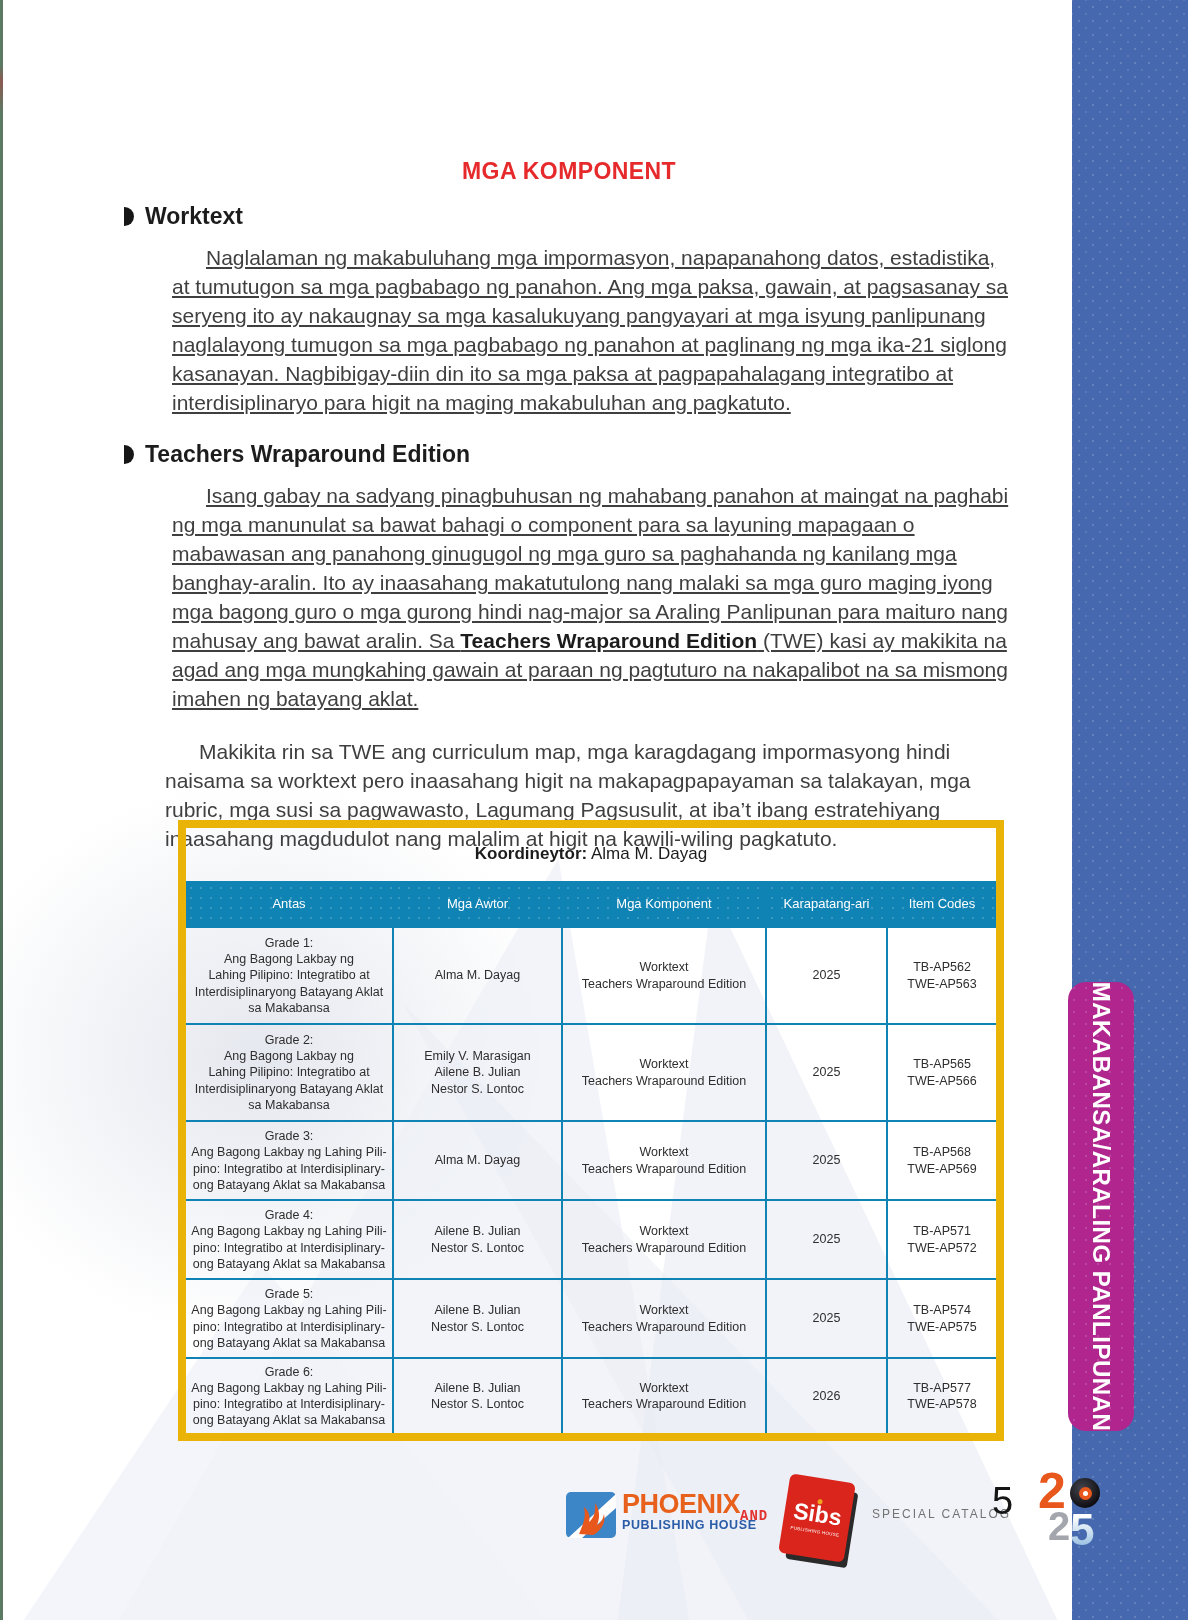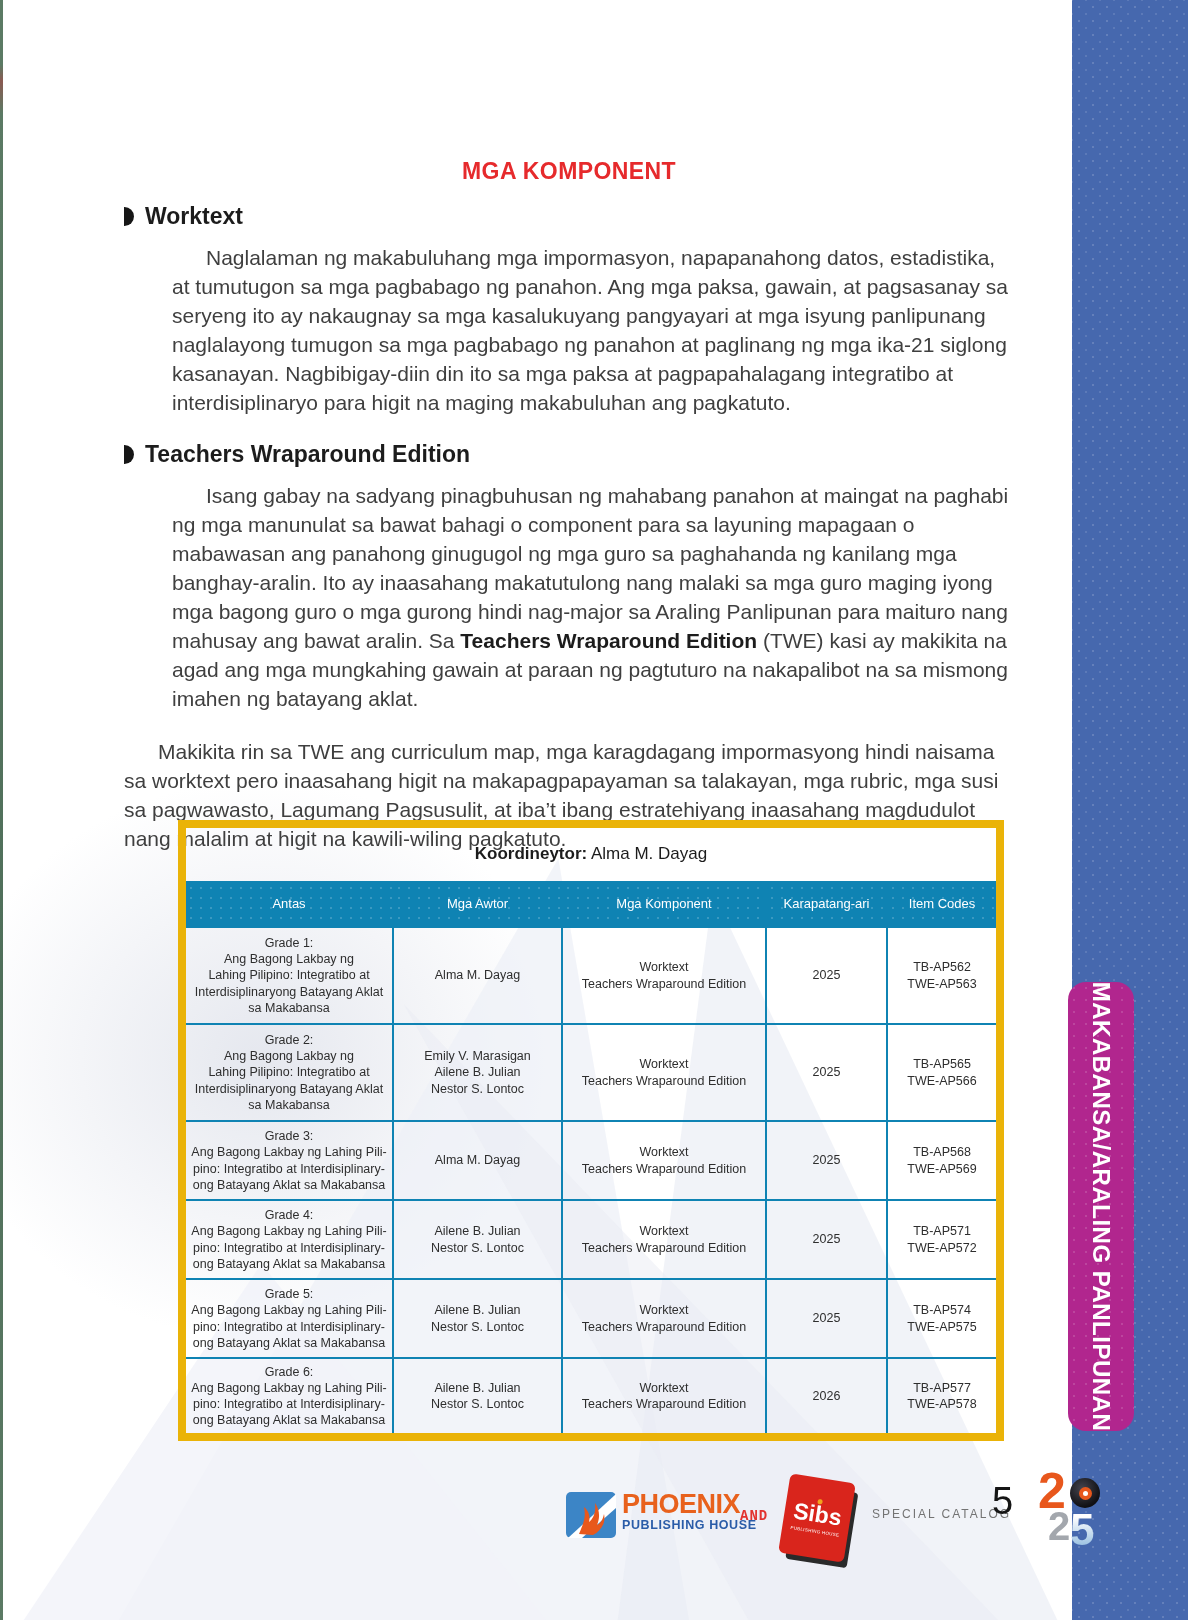--- a/index.html
+++ b/index.html
@@ -39,22 +39,22 @@
     transform:rotate(90deg); transform-origin:0 0;
     display:flex; align-items:center; justify-content:center; }
   .banner-inner span { color:#ffffff; font-weight:bold; font-size:24px; letter-spacing:.5px; white-space:nowrap; }
 
   
   .content { position:absolute; left:124px; top:158px; width:890px; color:#3f3f3f; }
   .doc-title { text-align:center; color:#e62a2c; font-size:23px; font-weight:bold; letter-spacing:.4px; margin-bottom:18px; }
   .section-heading { display:flex; align-items:center; gap:11px; margin:12px 0 13px; }
   .bullet { width:10px; height:19px; background:#161616; border-radius:0 10px 10px 0; flex:0 0 auto; }
   .section-heading .label { font-size:23px; font-weight:bold; color:#1c1c1c; }
-  .content p { font-size:21px; line-height:29px; }
-  .section p { margin:0 0 24px 48px; text-indent:34px; }
+  .content p { font-size:21px; line-height:29px;margin-left:41px; }
+  .section p { margin:0 0 24px 48px; text-indent:34px;text-decoration:underline; }
   .closing { margin-top:2px; text-indent:34px; }
   .inline-bold { font-weight:bold; color:#1c1c1c; }
 
   
   .catalog-table { position:absolute; left:178px; top:820px; width:818px; border-collapse:collapse; table-layout:fixed; }
   .catalog-table td, .catalog-table th { border:2px solid #0f83b3; text-align:center; vertical-align:middle;
     font-size:12.5px; line-height:1.3; color:#2e2e2e; white-space:pre-line; padding:4px 2px; background:transparent; }
   .catalog-table { border:8px solid #eab308; }
   .coord-row td { font-size:17px; color:#1c1c1c; height:58px; }
   .coord-label { font-weight:bold; }

